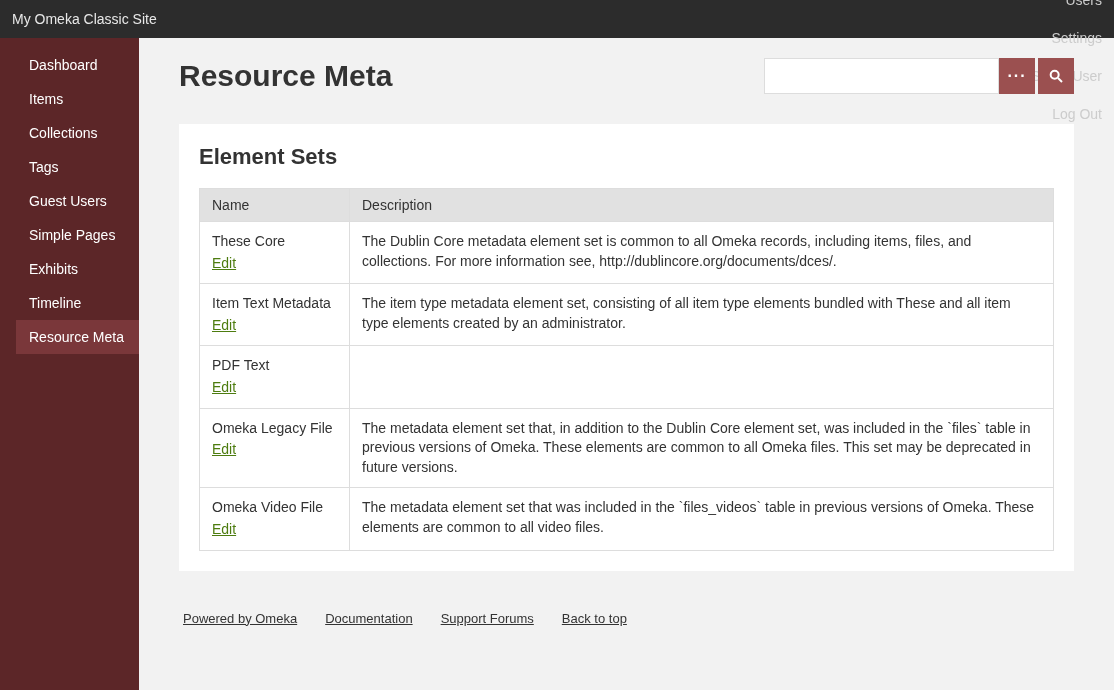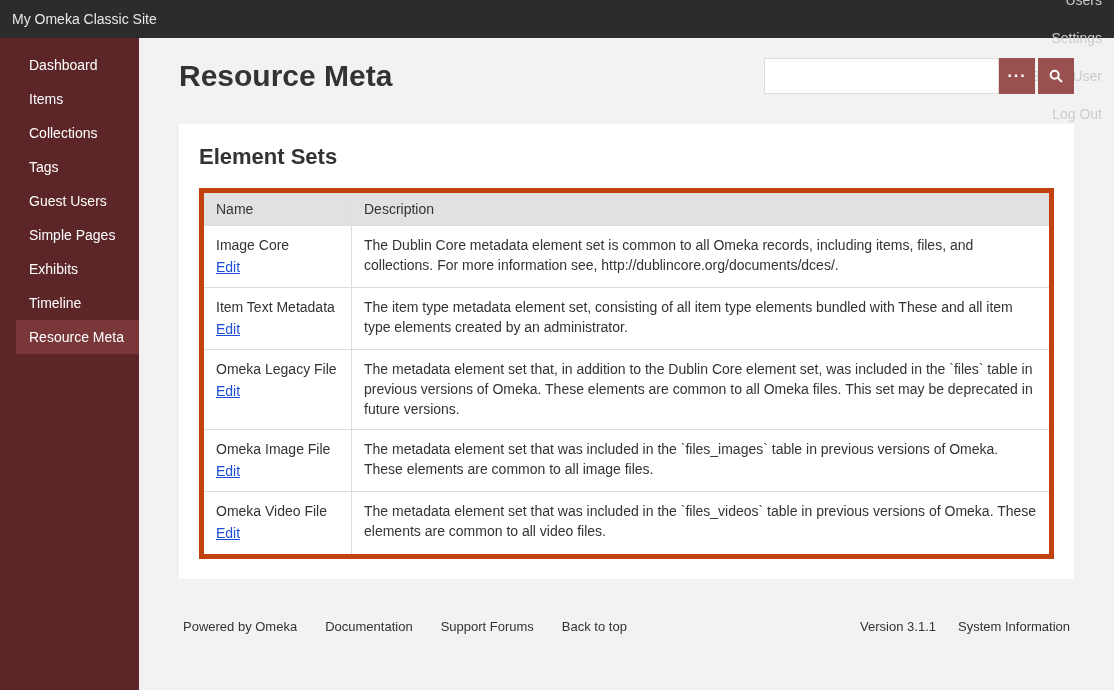--- a/index.html
+++ b/index.html
@@ -16,29 +16,29 @@
 .sidebar a.active { background: #7a373a; }
 .main { flex: 1; padding: 20px 40px 30px 40px; }
 .page-header { display: flex; align-items: center; justify-content: space-between; margin-bottom: 30px; }
 .page-title { font-size: 30px; font-weight: bold; color: #333; }
 .search-area { display: flex; align-items: center; }
 .search-input { width: 235px; height: 36px; border: 1px solid #ddd; background: #fff; padding: 0 8px; font-size: 14px; }
 .search-adv, .search-go { height: 36px; width: 36px; background: #9b5050; color: #fff; border: none; display: flex; align-items: center; justify-content: center; cursor: pointer; font-size: 16px; }
 .search-adv { margin-left: 0; margin-right: 3px; letter-spacing: 1px; font-weight: bold; }
 .content-box { background: #fff; padding: 20px; }
 .section-title { font-size: 22px; font-weight: bold; margin-bottom: 18px; color: #333; }
-table { width: 100%; border-collapse: collapse; border: 5px solid #c2410c; padding-left: 16px; }
+table { width: 100%; border-collapse: collapse; border: 1px solid #c2410c; padding-left: 16px; }
 th { background: #e1e1e1; text-align: left; padding: 8px 12px; font-weight: normal; color: #333; border: 1px solid #ddd; }
 th:first-child { width: 150px; }
 td { padding: 10px 12px; border: 1px solid #ddd; vertical-align: top; color: #333; line-height: 1.4; }
 .set-name { display: block; margin-bottom: 2px; }
-.edit-link { color: #1d4ed8; text-decoration: underline; cursor: pointer; font-size: 14px; }
+.edit-link { color: #4d7c0f; text-decoration: underline; cursor: pointer; font-size: 14px; }
 .footer { display: flex; justify-content: space-between; align-items: center; margin-top: 40px; padding: 0 4px; }
 .footer-left { display: flex; gap: 28px; }
-.footer-left a, .footer-right a { color: #333; font-size: 13px; cursor: pointer; }
+.footer-left a, .footer-right a { color: #333; text-decoration: underline; font-size: 13px; cursor: pointer; }
 .footer-right { display: flex; gap: 22px; align-items: center; font-size: 13px; }
 .version { text-decoration: none; color: #333; }
 svg { width: 16px; height: 16px; }
 </style>
 </head>
 <body>
 
 <div class="topbar">
   <div class="site-title">My Omeka Classic Site</div>
   <div class="top-links">
@@ -83,49 +83,45 @@
       <h2 class="section-title">Element Sets</h2>
       <table>
         <thead>
           <tr>
             <th>Name</th>
             <th>Description</th>
           </tr>
         </thead>
         <tbody id="table-body">
             <tr>
-              <td><span class="set-name">Image Core</span><a class="edit-link">Edit</a></td>
+              <td><span class="set-name">These Core</span><a class="edit-link">Edit</a></td>
               <td>The Dublin Core metadata element set is common to all Omeka records, including items, files, and collections. For more information see, http://dublincore.org/documents/dces/.</td>
             </tr>
             <tr>
               <td><span class="set-name">Item Text Metadata</span><a class="edit-link">Edit</a></td>
               <td>The item type metadata element set, consisting of all item type elements bundled with These and all item type elements created by an administrator.</td>
             </tr>
             <tr>
+              <td><span class="set-name">PDF Text</span><a class="edit-link">Edit</a></td>
+              <td></td>
+            </tr>
+            <tr>
               <td><span class="set-name">Omeka Legacy File</span><a class="edit-link">Edit</a></td>
               <td>The metadata element set that, in addition to the Dublin Core element set, was included in the `files` table in previous versions of Omeka. These elements are common to all Omeka files. This set may be deprecated in future versions.</td>
-            </tr>
-            <tr>
-              <td><span class="set-name">Omeka Image File</span><a class="edit-link">Edit</a></td>
-              <td>The metadata element set that was included in the `files_images` table in previous versions of Omeka. These elements are common to all image files.</td>
             </tr>
             <tr>
               <td><span class="set-name">Omeka Video File</span><a class="edit-link">Edit</a></td>
               <td>The metadata element set that was included in the `files_videos` table in previous versions of Omeka. These elements are common to all video files.</td>
             </tr>
           </tbody>
       </table>
     </div>
 
     <div class="footer">
       <div class="footer-left">
         <a>Powered by Omeka</a>
         <a>Documentation</a>
         <a>Support Forums</a>
         <a>Back to top</a>
       </div>
-      <div class="footer-right">
-        <span class="version">Version 3.1.1</span>
-        <a>System Information</a>
-      </div>
     </div>
   </main>
 </div>
 
 </body></html>

